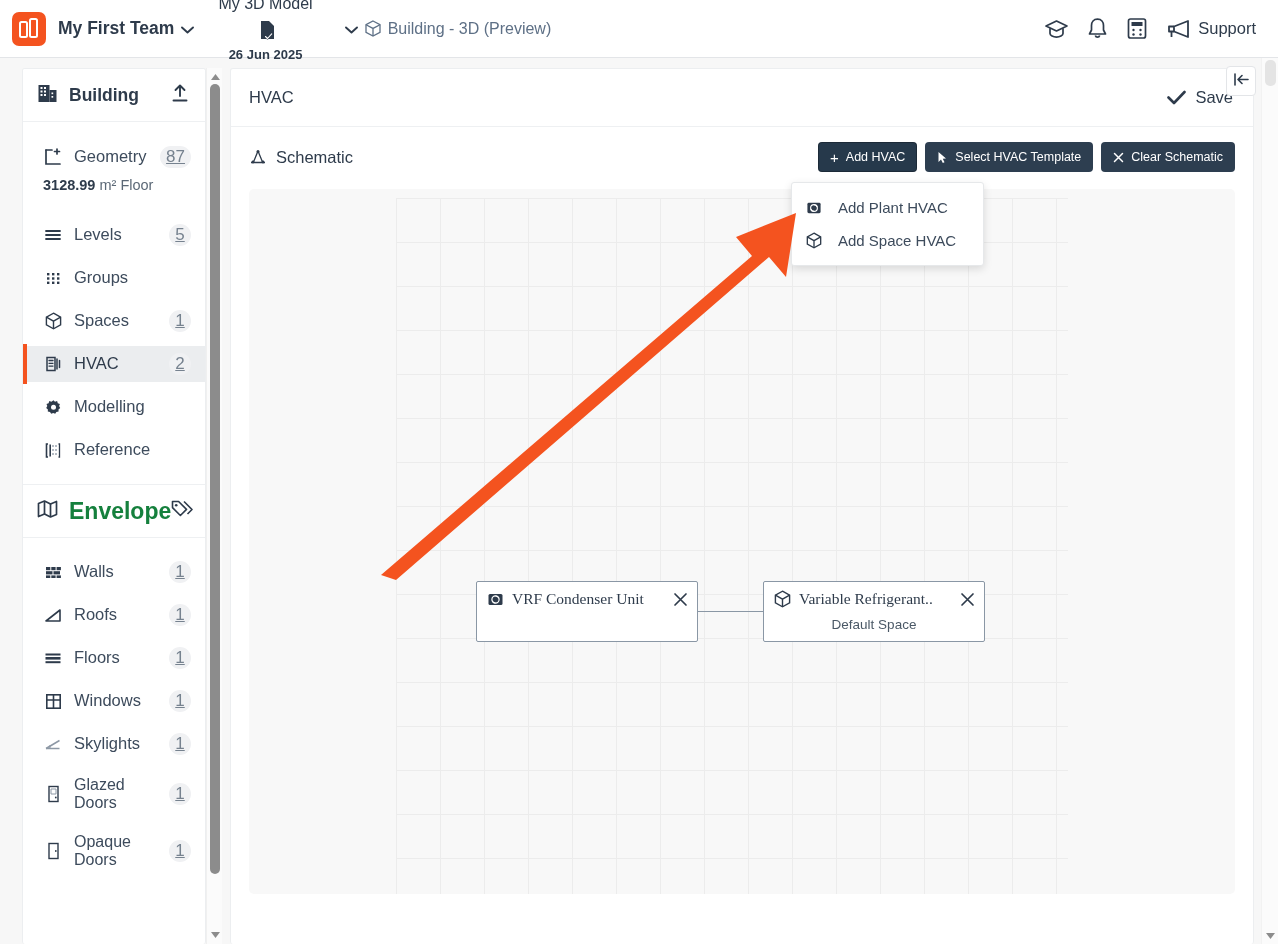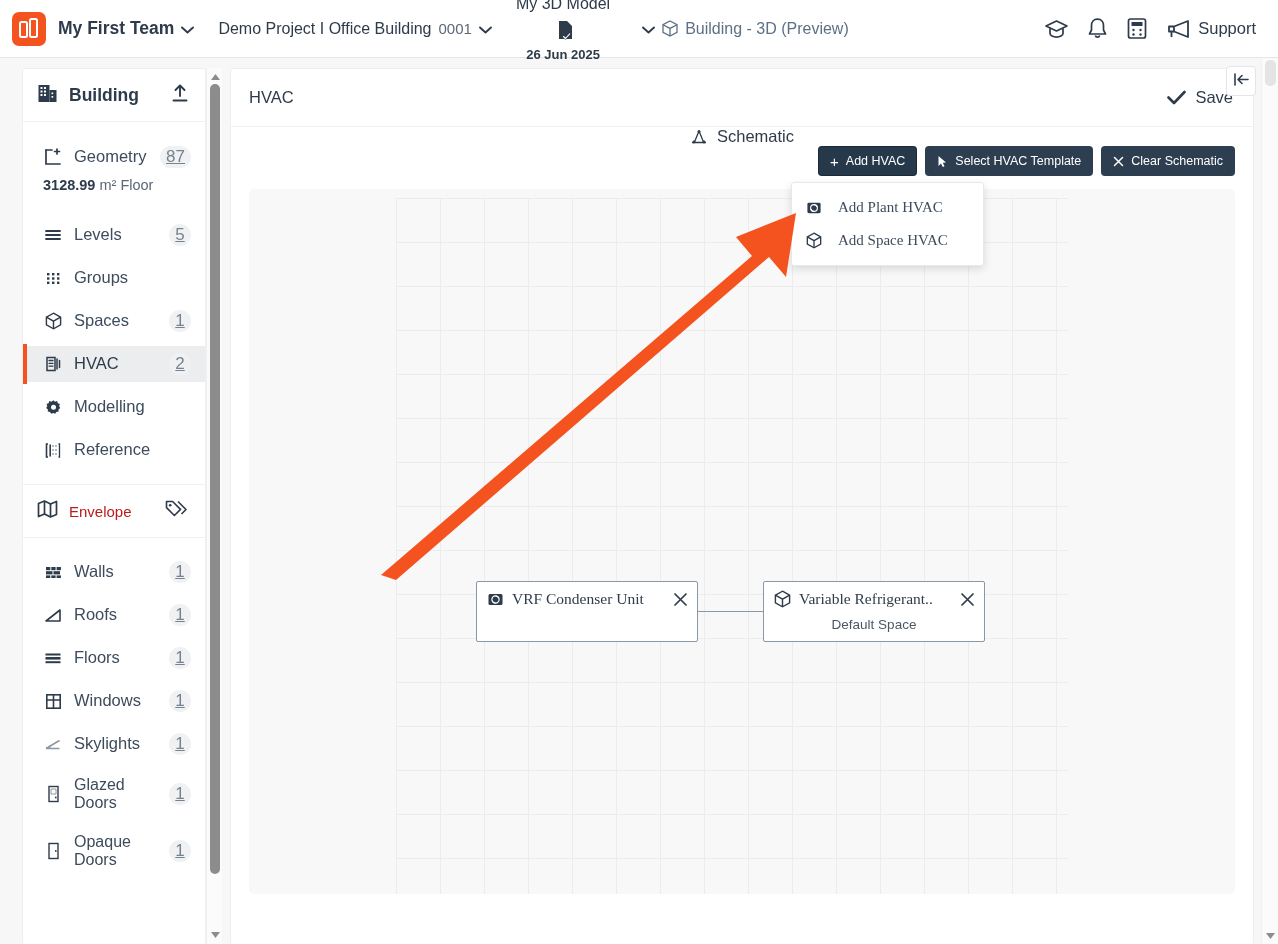--- a/index.html
+++ b/index.html
@@ -71,21 +71,21 @@
   }
   .side-item.active .lbl { color: #2e3b4b; }
   .side-sub { font-size: 14.5px; color: #2e3b4b; padding: 0 22px 0 20px; margin-top: -5px; margin-bottom: 24px; }
   .side-sub b { font-weight: bold; }
   .side-sub .unit { color: #5b6876; font-weight: normal; }
   .side-section-sep { height: 9px; }
   .side-group-head {
     height: 54px; display: flex; align-items: center; padding: 0 16px 0 14px;
     border-top: 1px solid #eef0f2; border-bottom: 1px solid #eef0f2;
   }
-  .side-group-head .title { font-size: 15px; font-weight: normal; color: #b91c1c; margin-left: 11px; }
+  .side-group-head .title { font-size: 23px; font-weight: bold; color: #15803d; margin-left: 11px; }
   .side-group-head .act { margin-left: auto; cursor: pointer; }
 
   
   .sb-track {
     position: absolute; left: 206px; top: 68px; width: 16px; bottom: 0;
     background: #fbfbfb; border-left: 1px solid #f0f0f0;
   }
   .sb-arrow { position:absolute; left:0; width:16px; height:14px; display:flex; align-items:center; justify-content:center; }
   .sb-arrow.up { top: 2px; }
   .sb-arrow.down { bottom: 2px; }
@@ -106,36 +106,35 @@
   }
   .main-head .ttl { font-size: 16.5px; color: #2e3b4b; }
   .save-btn {
     margin-left: auto; display: flex; align-items: center; gap: 9px;
     font-size: 16.5px; color: #2e3b4b; cursor: pointer; background: none; border: none;
     font-family: inherit; padding: 0;
   }
   .sect-head {
     height: 60px; display: flex; align-items: center; padding: 0 18px 0 18px;
     position: relative;
-    flex-direction: column;
   }
   .sect-head .st { display:flex; align-items:center; gap: 9px; font-size: 16.5px; color: #2e3b4b; }
   .btn-row { margin-left: auto; display: flex; gap: 8px; align-items: center; }
   .btn {
     background: #2d3e50; color: #ffffff; border: none; border-radius: 4px;
     height: 30px; padding: 0 12px; font-size: 12.5px; font-family: inherit;
     display: flex; align-items: center; gap: 7px; cursor: pointer; white-space: nowrap;
   }
   .btn.active { background: #26394b; box-shadow: 0 0 0 1px rgba(0,0,0,0.25) inset; }
 
   
   .menu {
     position: absolute; top: 182px; left: 791px; width: 193px;
     background: #ffffff; border: 1px solid #e6e8ea; border-radius: 3px;
-    box-shadow: 0 3px 9px rgba(0,0,0,0.13); padding: 8px 0; z-index: 30; font-family: Liberation Serif, serif;
+    box-shadow: 0 3px 9px rgba(0,0,0,0.13); padding: 8px 0; z-index: 30;
   }
   .menu-item {
     display: flex; align-items: center; height: 33px; padding: 0 14px;
     font-size: 15px; color: #3d4b5c; cursor: pointer;
   }
   .menu-item .mi { width: 22px; display:flex; align-items:center; flex:none; }
   .menu-item .ml { margin-left: 10px; }
 
   
   .canvas-wrap { position: absolute; left: 18px; right: 18px; top: 120px; bottom: 50px; }
@@ -184,29 +183,20 @@
 
   <div class="topbar">
     <div class="logo">
       <svg width="20" height="22" viewBox="0 0 20 22">
           <rect x="1" y="4" width="7" height="15" rx="1.5" fill="none" stroke="#fff" stroke-width="2"></rect>
           <rect x="11" y="1" width="7" height="18" rx="1.5" fill="none" stroke="#fff" stroke-width="2"></rect>
         </svg>
     </div>
     <div class="tb-item">
       <span class="tb-team">My First Team</span>
-      <span class="caret">
-        <svg width="13" height="8" viewBox="0 0 13 8">
-            <path d="M1 1.5 L6.5 6.5 L12 1.5" fill="none" stroke="#2e3b4b" stroke-width="1.9" stroke-linecap="round" stroke-linejoin="round"></path>
-          </svg>
-      </span>
-    </div>
-    <div class="tb-item tb-project">
-      <span>Demo Project I Office Building</span>
-      <span class="tb-projnum">0001</span>
       <span class="caret">
         <svg width="13" height="8" viewBox="0 0 13 8">
             <path d="M1 1.5 L6.5 6.5 L12 1.5" fill="none" stroke="#2e3b4b" stroke-width="1.9" stroke-linecap="round" stroke-linejoin="round"></path>
           </svg>
       </span>
     </div>
     <div class="tb-item tb-model">
       <span>My 3D Model</span>
       <span style="margin-left:4px;display:flex;">
         <svg width="17" height="20" viewBox="0 0 17 20">

